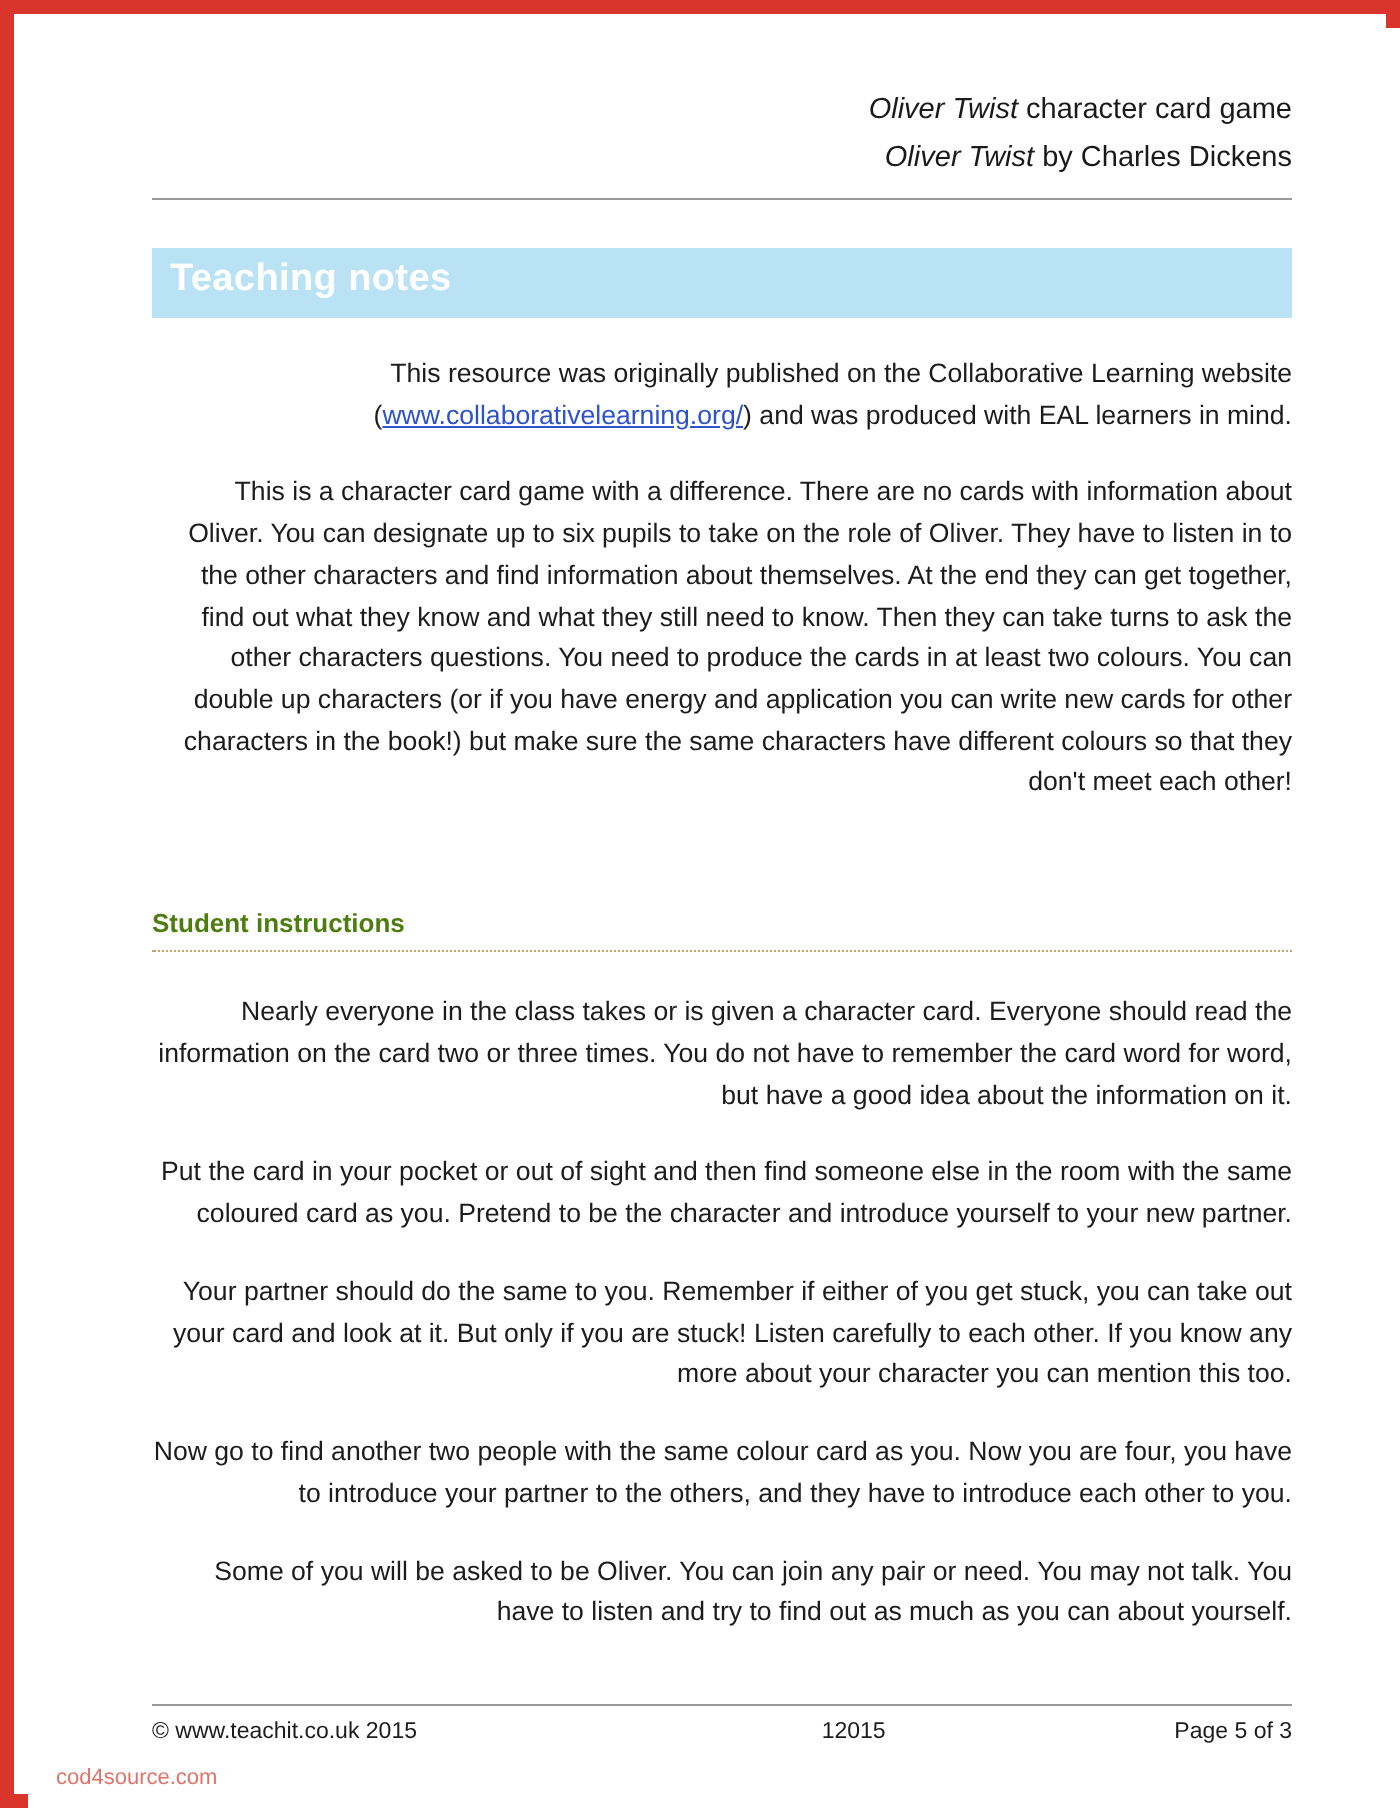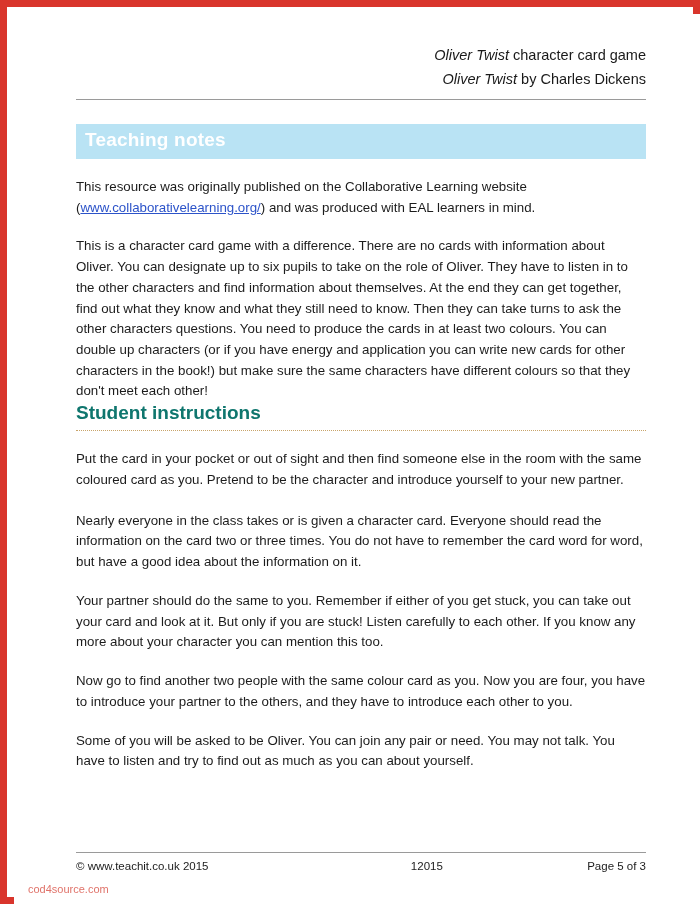--- a/index.html
+++ b/index.html
@@ -62,30 +62,31 @@
     font-weight: bold;
     padding: 5px 9px 8px 9px;
     letter-spacing: 0.2px;
   }
   
   .para {
     font-size: 13.3px;
     color: #1c1c1c;
     line-height: 1.56;
     margin-top: 18px;
-    text-align: left;
+    text-align: right;
   }
   a.link {
     color: #2c53c9;
     text-decoration: underline;
   }
   .section-head {
-    font-size: 19px;
+    font-size: 13px;
     font-weight: bold;
-    color: #0f766e;
+    color: #4d7c0f;
+    margin-top: 52px;
   }
   .dotted-rule {
     border-bottom: 1px dotted #c8a46a;
     margin-top: 6px;
   }
   .block-start {
     margin-top: 20px;
   }
   
   .footer {
@@ -128,22 +129,22 @@
 
       <div class="banner">Teaching notes</div>
 
       <div class="para"><span>This resource was originally published on the Collaborative Learning website (</span><a class="link" href="#">www.collaborativelearning.org/</a><span>) and was produced with EAL learners in mind.</span></div>
 
       <div class="para">This is a character card game with a difference.  There are no cards with information about Oliver.  You can designate up to six pupils to take on the role of Oliver.  They have to listen in to the other characters and find information about themselves.  At the end they can get together, find out what they know and what they still need to know.  Then they can take turns to ask the other characters questions.  You need to produce the cards in at least two colours.  You can double up characters (or if you have energy and application you can write new cards for other characters in the book!) but make sure the same characters have different colours so that they don't meet each other!</div>
 
       <div class="section-head">Student instructions</div>
       <div class="dotted-rule"></div>
 
+      <div class="para block-start">Nearly everyone in the class takes or is given a character card.  Everyone should read the information on the card two or three times.  You do not have to remember the card word for word, but have a good idea about the information on it.</div>
       <div class="para">Put the card in your pocket or out of sight and then find someone else in the room with the same coloured card as you.  Pretend to be the character and introduce yourself to your new partner.</div>
-      <div class="para block-start">Nearly everyone in the class takes or is given a character card.  Everyone should read the information on the card two or three times.  You do not have to remember the card word for word, but have a good idea about the information on it.</div>
       <div class="para">Your partner should do the same to you.  Remember if either of you get stuck, you can take out your card and look at it.  But only if you are stuck!  Listen carefully to each other.  If you know any more about your character you can mention this too.</div>
       <div class="para">Now go to find another two people with the same colour card as you.  Now you are four, you have to introduce your partner to the others, and they have to introduce each other to you.</div>
       <div class="para">Some of you will be asked to be Oliver.  You can join any pair or need.  You may not talk.  You have to listen and try to find out as much as you can about yourself.</div>
 
     </div>
 
     <div class="footer">
       <span>© www.teachit.co.uk 2015</span>
       <span class="mid">12015</span>
       <span>Page 5 of 3</span>

